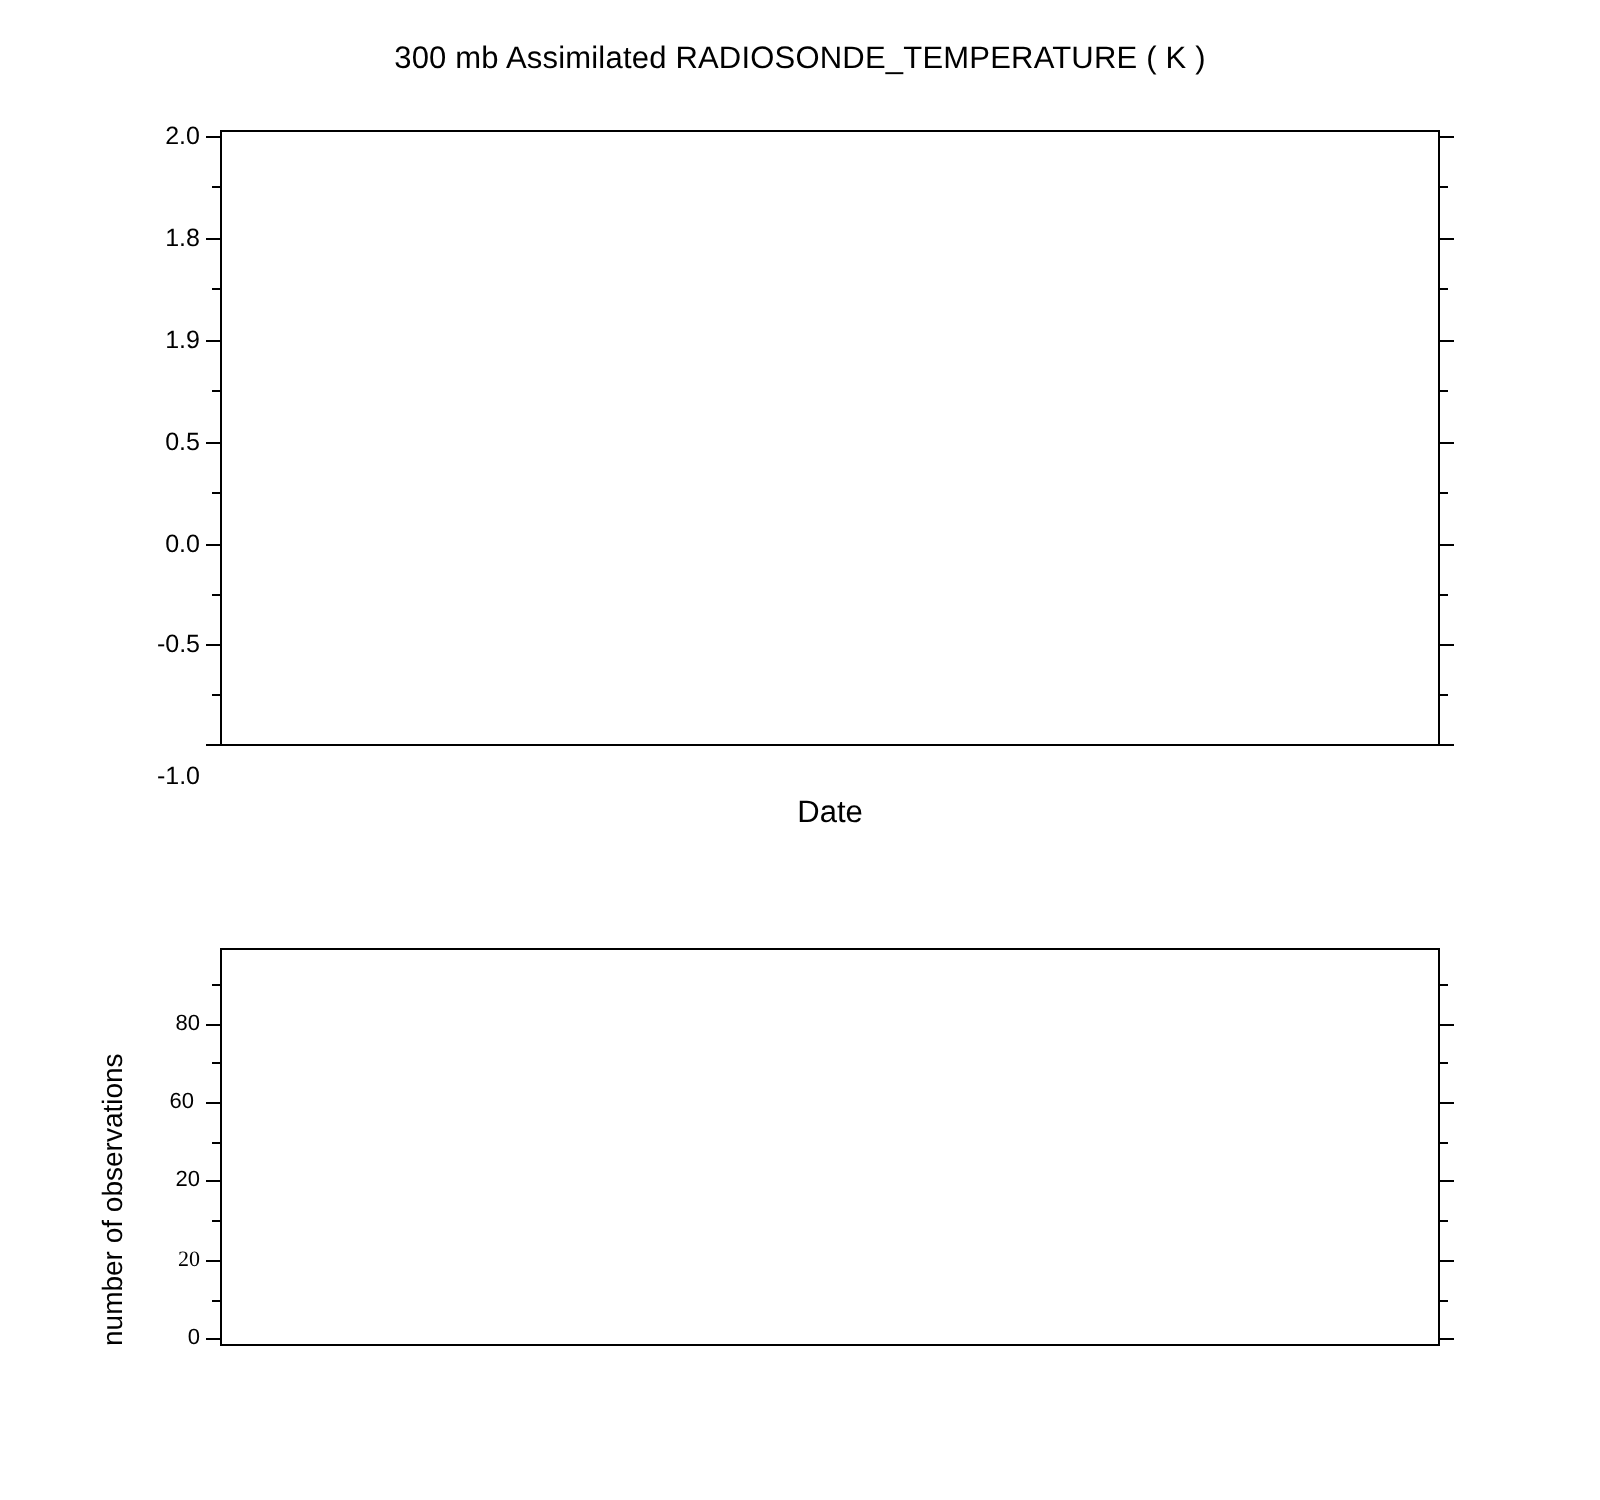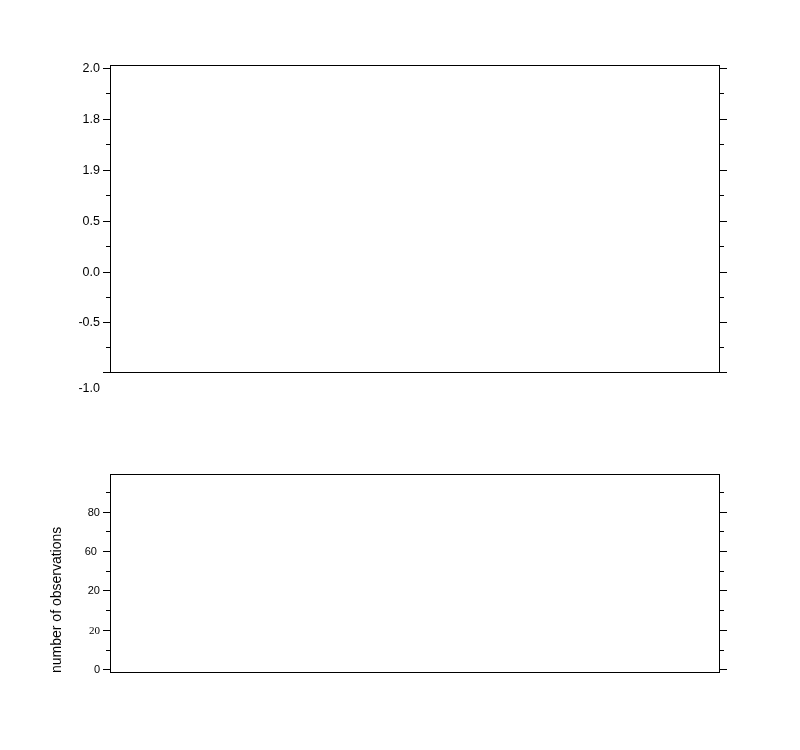--- a/index.html
+++ b/index.html
@@ -106,20 +106,21 @@
     white-space: nowrap;
     transform-origin: 0 0;
     transform: rotate(-90deg);
   }
 </style>
 </head>
 <body>
 
 <div class="figure">
 
+  <div class="fig-title">300 mb Assimilated RADIOSONDE_TEMPERATURE ( K )</div>
 
   <div class="panel" id="panel-top"></div>
 
   <div class="ylabel-tick" style="left:58px; top:68px; width:42px;">2.0</div>
   <div class="ylabel-tick" style="left:58px; top:119px; width:42px;">1.8</div>
   <div class="ylabel-tick" style="left:58px; top:170px; width:42px;">1.9</div>
   <div class="ylabel-tick" style="left:58px; top:221px; width:42px;">0.5</div>
   <div class="ylabel-tick" style="left:58px; top:272px; width:42px;">0.0</div>
   <div class="ylabel-tick" style="left:58px; top:322px; width:42px;">-0.5</div>
   <div class="ylabel-tick" style="left:58px; top:372px; width:42px;margin-top:16px;">-1.0</div>
@@ -147,20 +148,21 @@
   <div class="tick tick-right" style="left:720px; top:322px;"></div>
   <div class="tick tick-right" style="left:720px; top:372px;"></div>
 
   <div class="tick tick-right minor" style="left:720px; top:93px;"></div>
   <div class="tick tick-right minor" style="left:720px; top:144px;"></div>
   <div class="tick tick-right minor" style="left:720px; top:195px;"></div>
   <div class="tick tick-right minor" style="left:720px; top:246px;"></div>
   <div class="tick tick-right minor" style="left:720px; top:297px;"></div>
   <div class="tick tick-right minor" style="left:720px; top:347px;"></div>
 
+  <div class="axis-title-x" style="left:110px; top:398px; width:610px;">Date</div>
 
   <div class="panel" id="panel-bottom"></div>
 
   <div class="ylabel-tick small" style="left:64px; top:512px; width:36px;">80</div>
   <div class="ylabel-tick small" style="left:61px; top:551px; width:36px;">60</div>
   <div class="ylabel-tick small" style="left:64px; top:590px; width:36px;">20</div>
   <div class="ylabel-tick small" style="left:64px; top:630px; width:36px;font-family:Liberation Serif, serif;">20</div>
   <div class="ylabel-tick small" style="left:64px; top:669px; width:36px;">0</div>
 
   <div class="tick tick-left" style="left:103px; top:512px;"></div>

